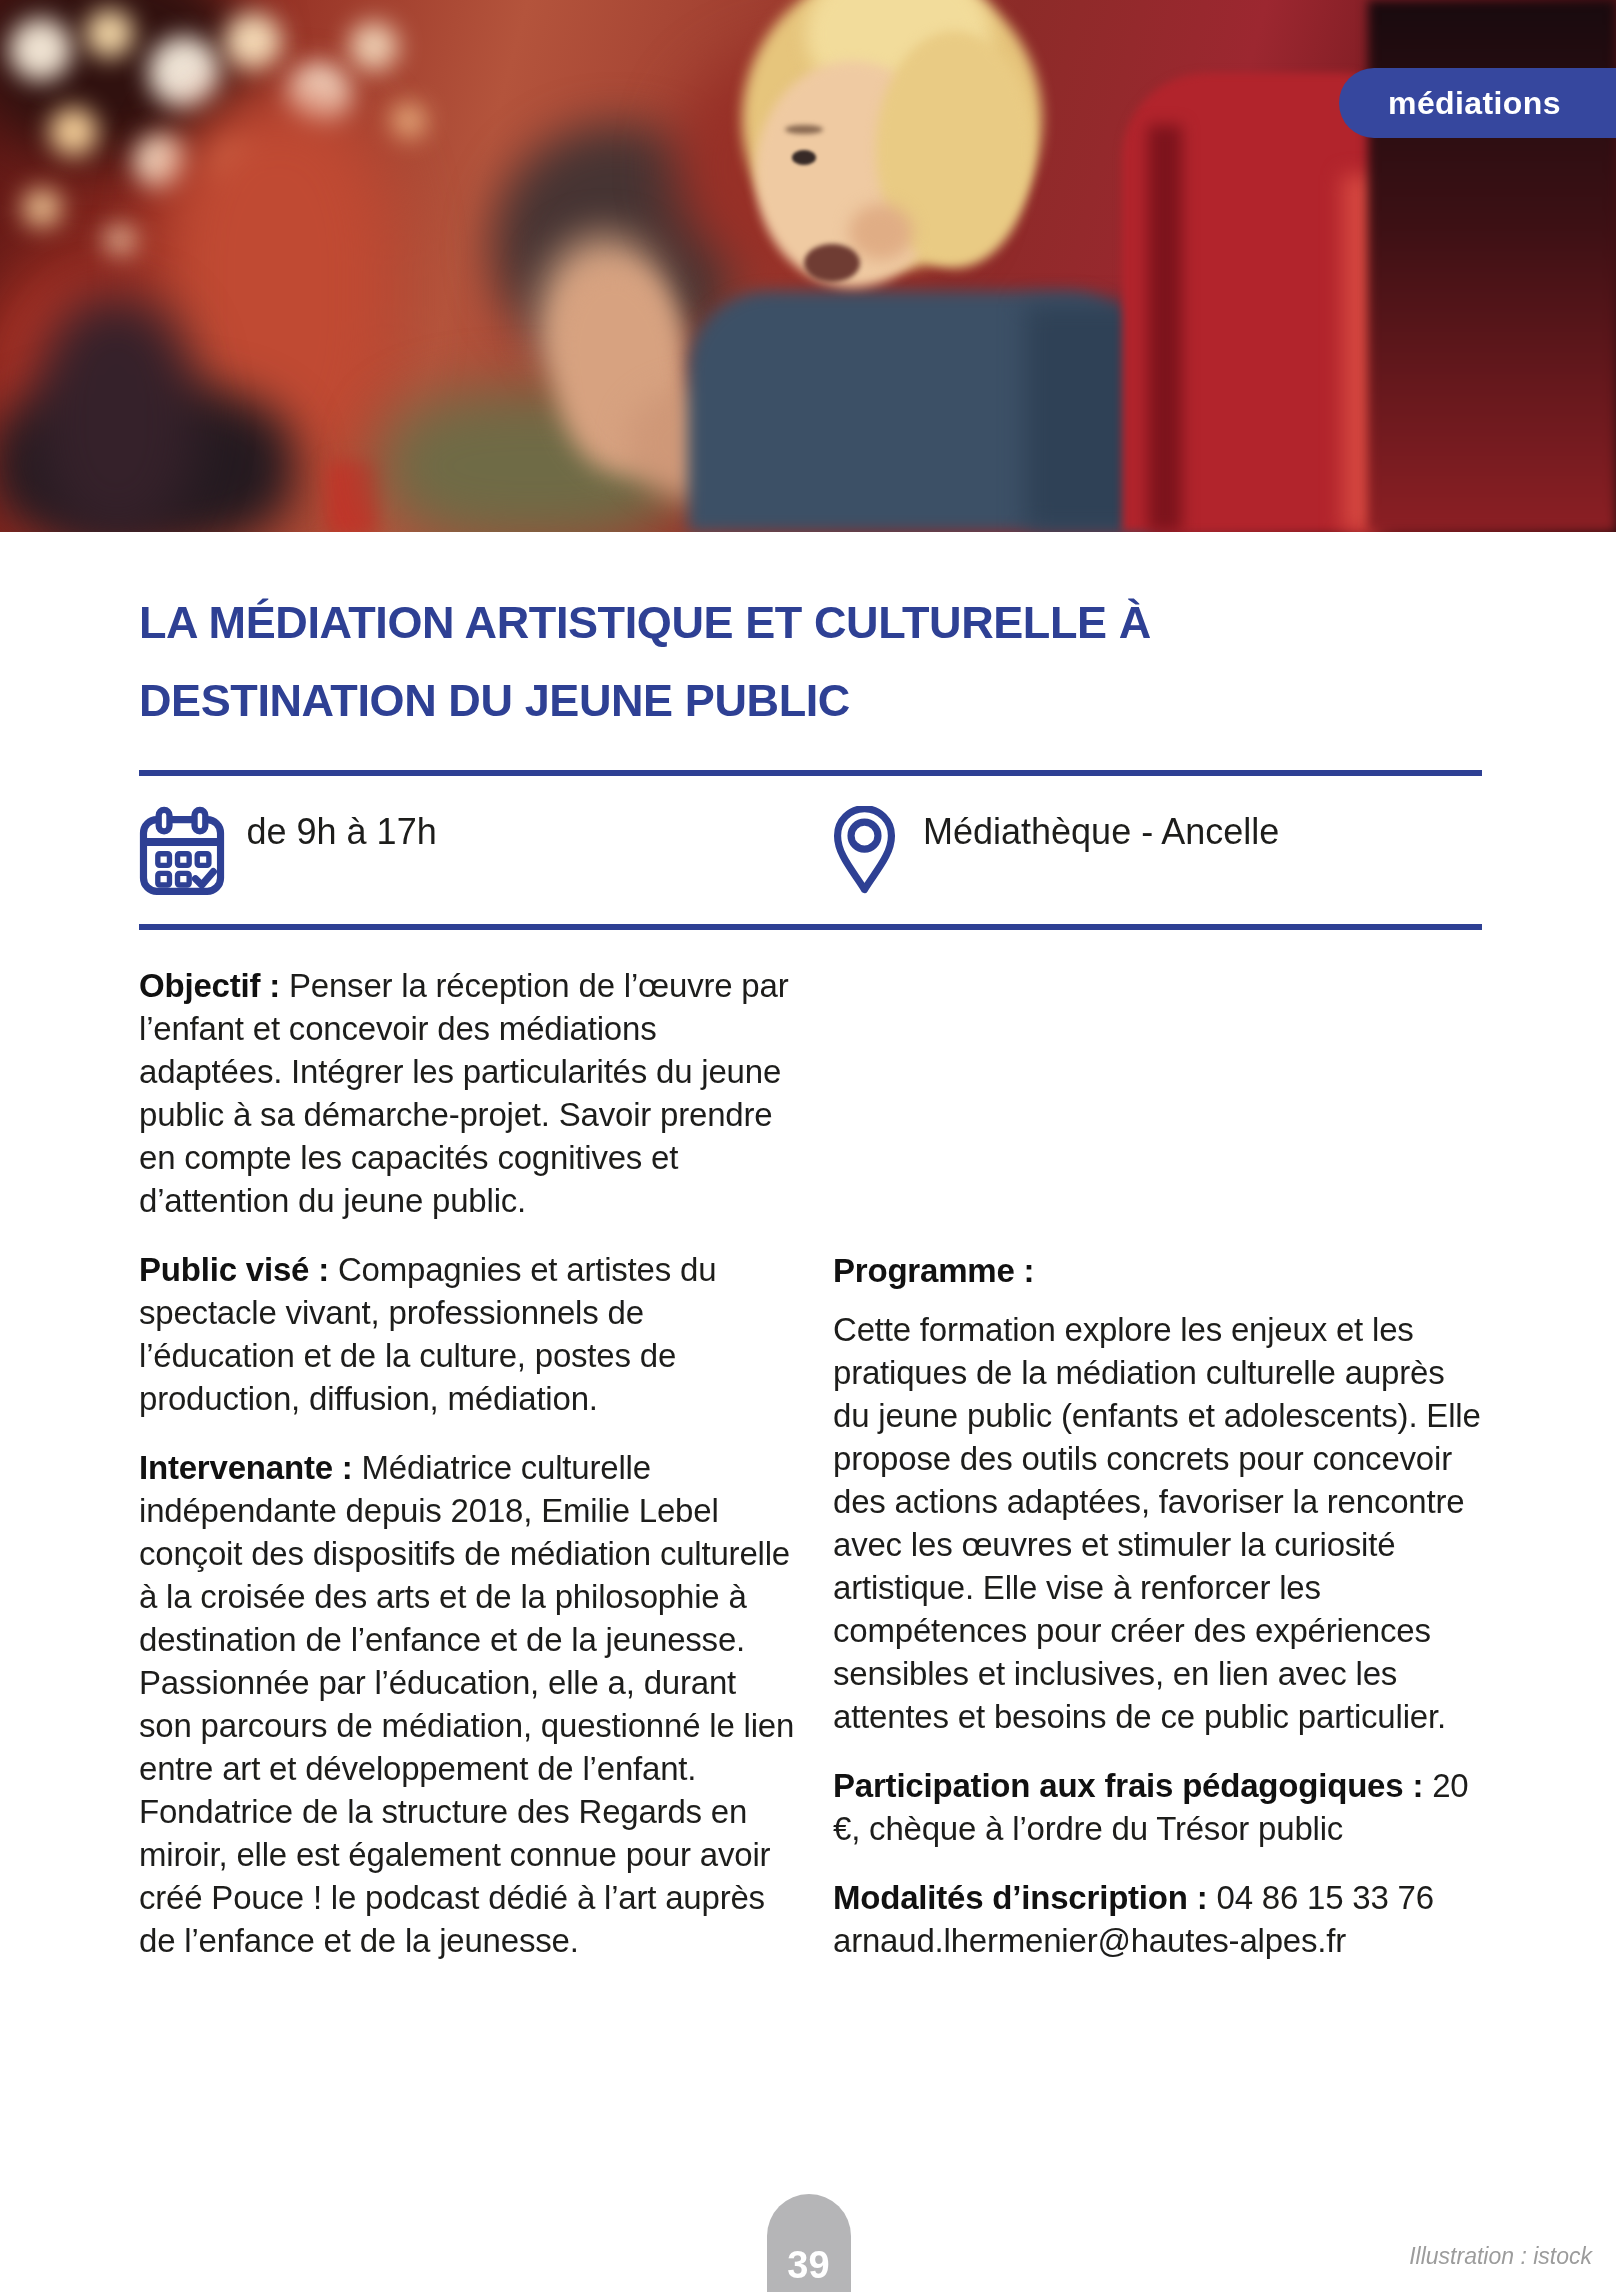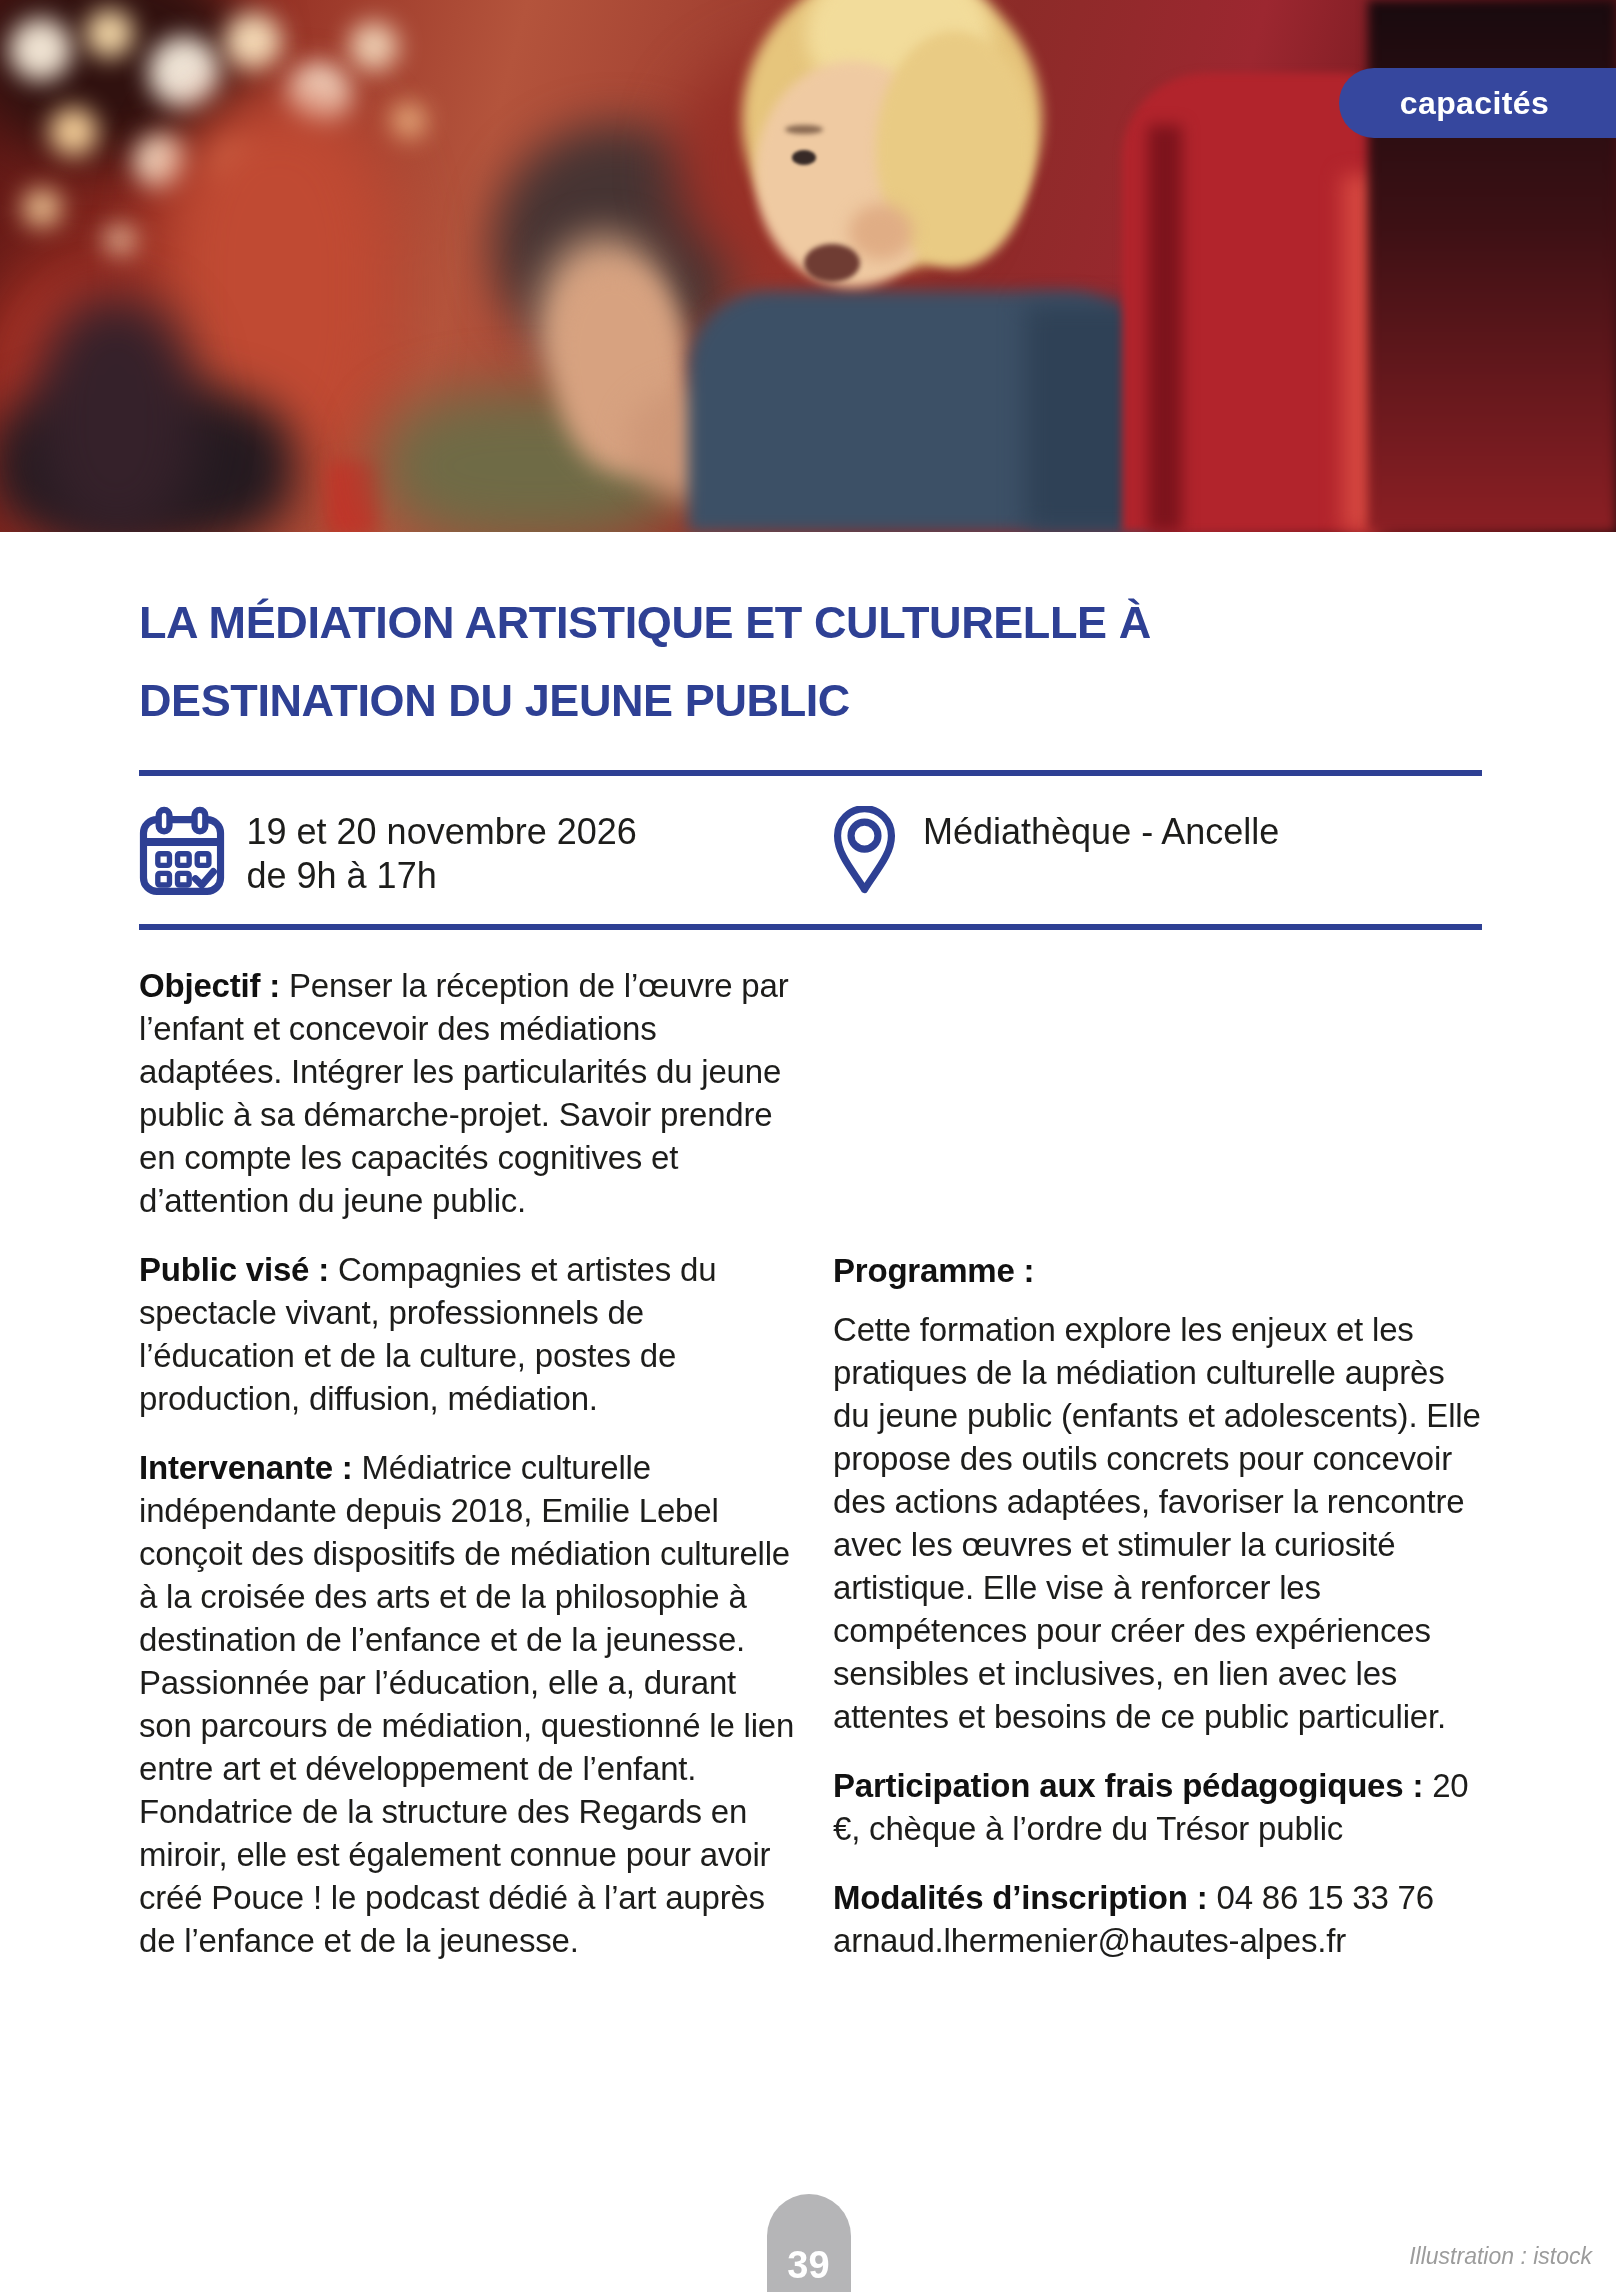--- a/index.html
+++ b/index.html
@@ -125,21 +125,21 @@
     <div class="ph-eye"></div>
     <div class="ph-cheek"></div>
     <div class="ph-mouth"></div>
     <div class="ph-seatR"></div>
     <div class="ph-crease"></div>
     <div class="ph-seatRhi"></div>
     <div class="ph-rdark"></div>
   </div>
 
   <div class="badge">
-    <span>capacités</span>
+    <span>médiations</span>
   </div>
 
   <div class="content">
 
     <h1 class="title">LA MÉDIATION ARTISTIQUE ET CULTURELLE À DESTINATION DU JEUNE PUBLIC</h1>
 
     <div class="rule rule-top"></div>
 
     <div class="info-row">
       <div class="info-item date">
@@ -151,21 +151,20 @@
             <rect x="62" y="4" width="12" height="24" rx="6" fill="#ffffff" stroke="#2e4094" stroke-width="7"></rect>
             <rect x="21" y="53" width="13" height="13" rx="2" stroke="#2e4094" stroke-width="6"></rect>
             <rect x="43" y="53" width="13" height="13" rx="2" stroke="#2e4094" stroke-width="6"></rect>
             <rect x="65" y="53" width="13" height="13" rx="2" stroke="#2e4094" stroke-width="6"></rect>
             <rect x="21" y="75" width="13" height="13" rx="2" stroke="#2e4094" stroke-width="6"></rect>
             <rect x="43" y="75" width="13" height="13" rx="2" stroke="#2e4094" stroke-width="6"></rect>
             <path d="M63 81 l7 7 l13 -15" stroke="#2e4094" stroke-width="8" stroke-linecap="round" stroke-linejoin="round"></path>
           </svg>
         </span>
         <div class="info-text">
-          <div>19 et 20 novembre 2026</div>
           <div>de 9h à 17h</div>
         </div>
       </div>
       <div class="info-item location">
         <span class="icon-box">
           <svg width="63" height="88" viewBox="0 0 70 98" fill="none">
             <path d="M35 93 C22 72 5 54 5 33 A30 30 0 1 1 65 33 C65 54 48 72 35 93 Z" stroke="#2e4094" stroke-width="8" stroke-linejoin="round"></path>
             <circle cx="35" cy="33" r="15" stroke="#2e4094" stroke-width="8"></circle>
           </svg>
         </span>

